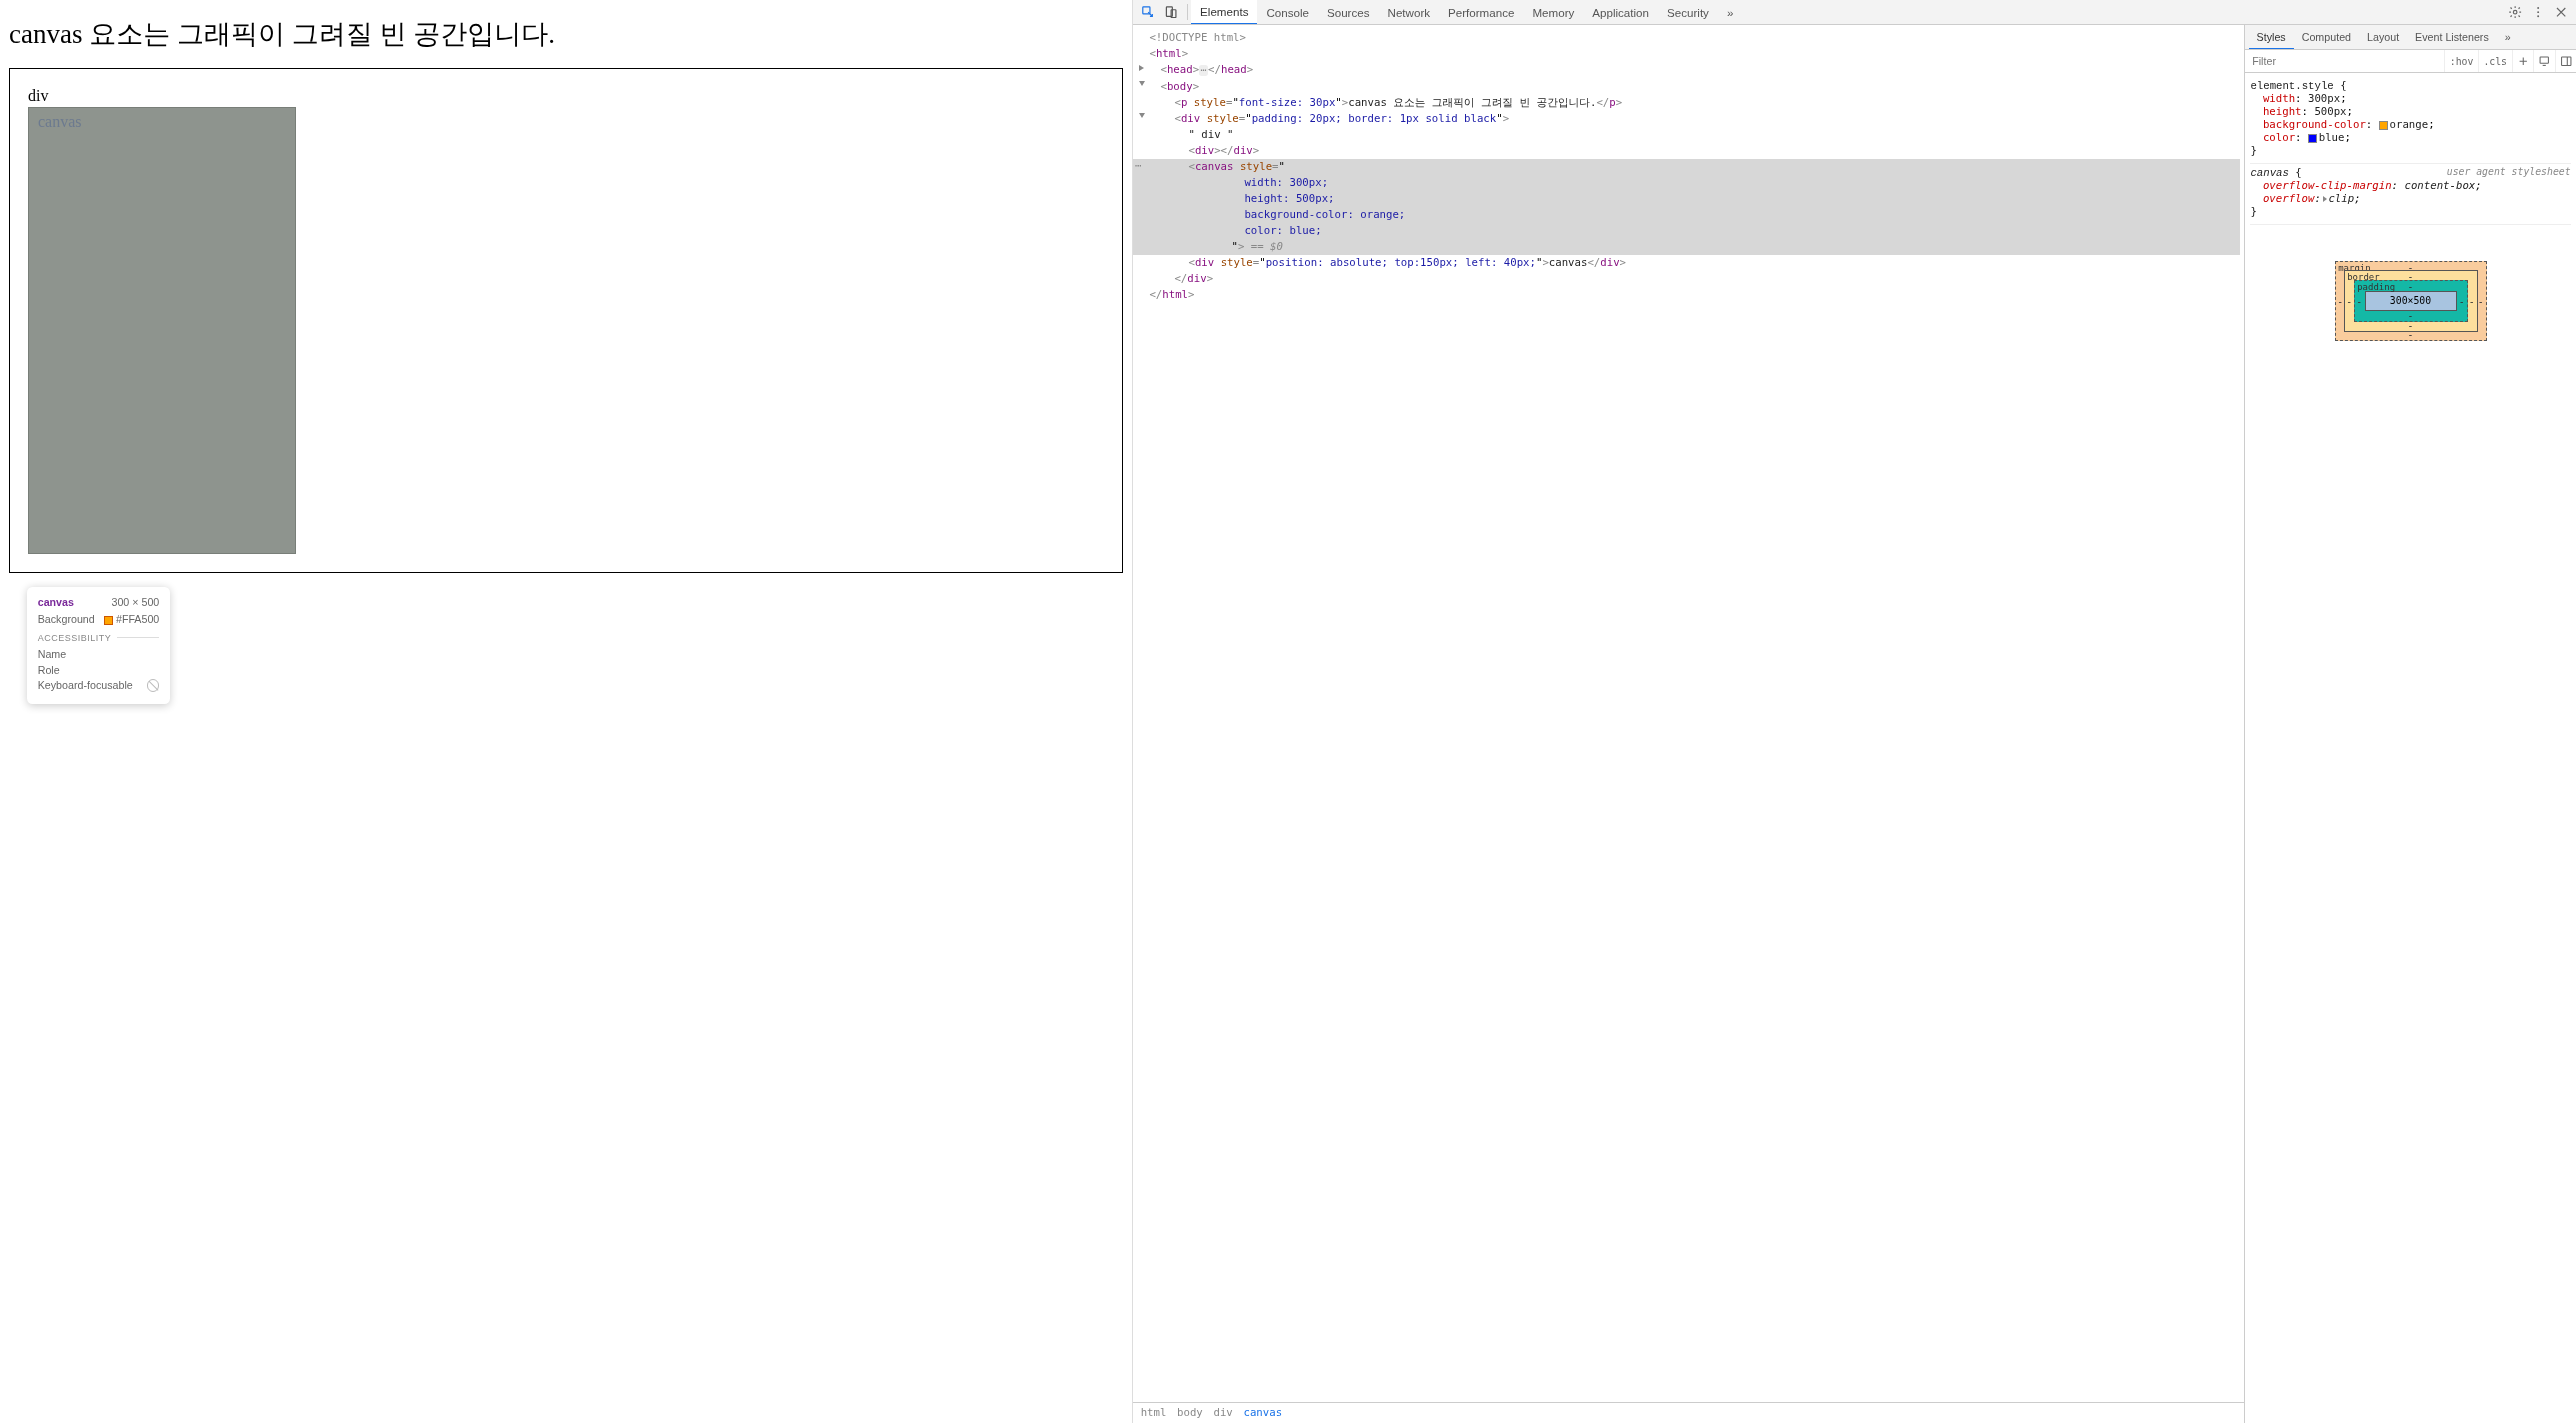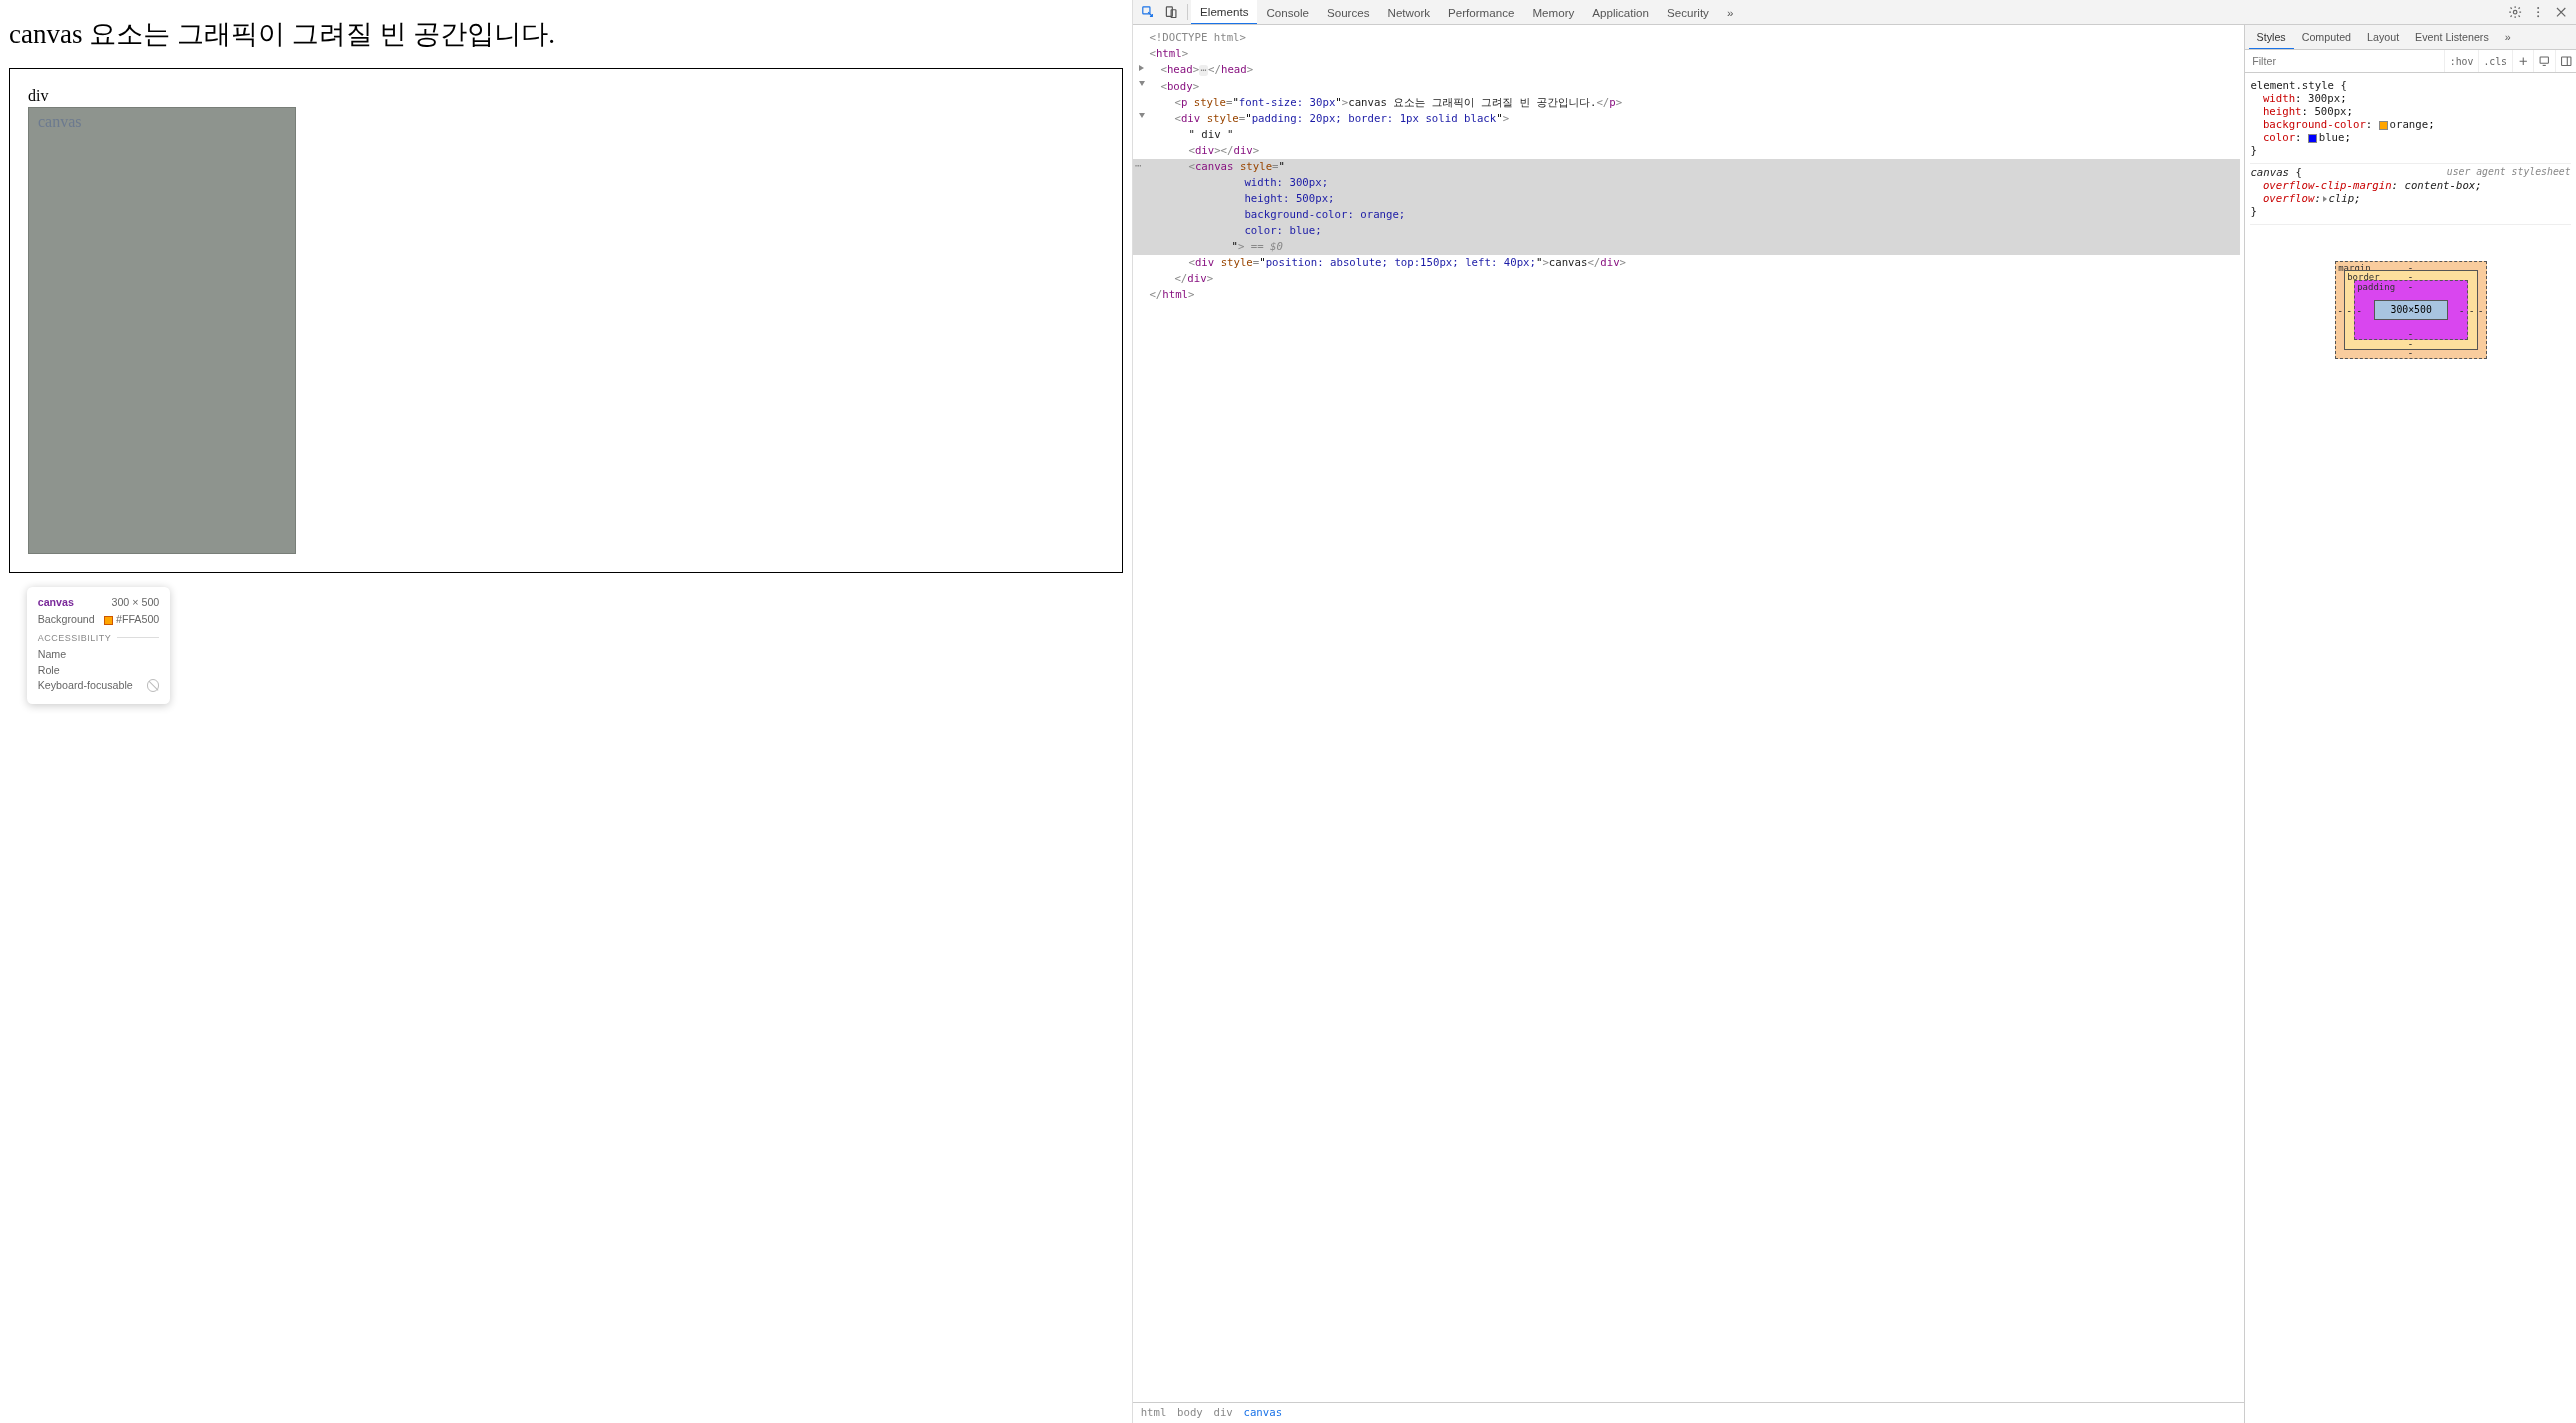--- a/index.html
+++ b/index.html
@@ -289,21 +289,21 @@
   color:#666;
 }
 .style-rules {
   flex: 1;
   overflow: auto;
   padding: 3.6px 5.4px;
   font-family: Menlo, monospace;
   font-size: 10.7px;
 }
 .rule { border-bottom: 0.9px solid #eee; padding: 2.7px 0 5.4px 0; position:relative;}
-.rule .selector { color: #222; }
+.rule .selector { color: #222; font-family: Liberation Mono, monospace; }
 .rule .brace { color: #222; }
 .rule .origin { float:right; color:#888; font-style:italic; font-size:9.8px;}
 .prop { padding-left: 12.5px; }
 .prop-name { color: #c80000; }
 .prop-val { color: #222; }
 .swatch-sm {
   display:inline-block;
   width:9px;height:9px;
   border:0.9px solid #888;
   vertical-align:middle;
@@ -332,22 +332,22 @@
   width:152px;
 }
 .bm-border {
   border:0.9px solid #555;
   background:#fddf9d;
   padding:9px;
   position:relative;
 }
 .bm-padding {
   border:0.9px dashed #555;
-  background:#d946ef;
-  padding:19px;
+  background:#14b8a6;
+  padding:10px;
   position:relative;
 }
 .bm-content {
   border:0.9px solid #555;
   background:#a8c4e0;
   padding:3.6px 16px;
   text-align:center;
   font-size:9.8px;
 }
 .bm-label {

